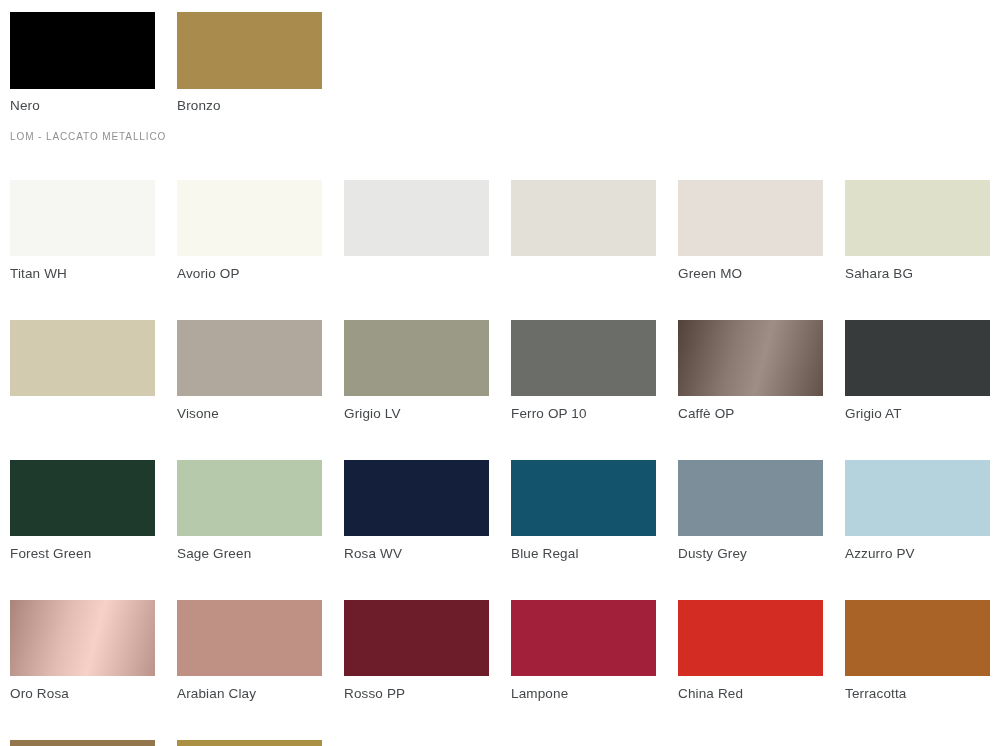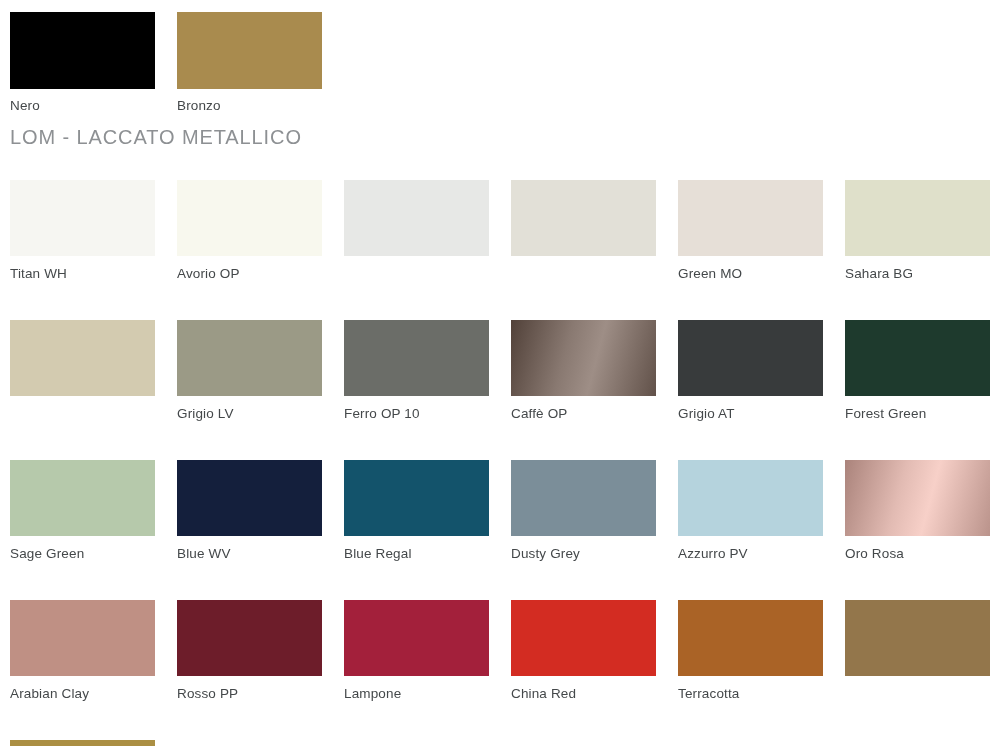--- a/index.html
+++ b/index.html
@@ -59,21 +59,21 @@
   }
   #top-grid .label {
     padding-top: 9px;
   }
 
   
   .section-heading {
     position: absolute;
     left: 10px;
     top: 127px;
-    font-size: 20px;
+    font-size: 10px;
     line-height: 20px;
     color: #8d9093;
     letter-spacing: 0.9px;
     white-space: nowrap;
   }
 
   
   #lom-grid {
     top: 180px;
     row-gap: 38px;
@@ -126,20 +126,24 @@
         <span class="label">Green MO</span>
       </div>
       <div class="cell">
         <span class="swatch" style="background: rgb(223, 224, 202);"></span>
         <span class="label">Sahara BG</span>
       </div>
       <div class="cell">
         <span class="swatch" style="background: rgb(211, 203, 176);"></span>
       </div>
       <div class="cell">
+        <span class="swatch" style="background: rgb(176, 168, 157);"></span>
+        <span class="label">Visone</span>
+      </div>
+      <div class="cell">
         <span class="swatch" style="background: rgb(155, 154, 134);"></span>
         <span class="label">Grigio LV</span>
       </div>
       <div class="cell">
         <span class="swatch" style="background: rgb(107, 109, 104);"></span>
         <span class="label">Ferro OP 10</span>
       </div>
       <div class="cell">
         <span class="swatch" style="background: linear-gradient(105deg, rgb(81, 65, 57) 0%, rgb(137, 121, 113) 38%, rgb(158, 142, 134) 58%, rgb(97, 81, 73) 100%);"></span>
         <span class="label">Caffè OP</span>
@@ -151,21 +155,21 @@
       <div class="cell">
         <span class="swatch" style="background: rgb(30, 58, 45);"></span>
         <span class="label">Forest Green</span>
       </div>
       <div class="cell">
         <span class="swatch" style="background: rgb(182, 201, 171);"></span>
         <span class="label">Sage Green</span>
       </div>
       <div class="cell">
         <span class="swatch" style="background: rgb(20, 31, 60);"></span>
-        <span class="label">Blue WV</span>
+        <span class="label">Rosa WV</span>
       </div>
       <div class="cell">
         <span class="swatch" style="background: rgb(19, 83, 107);"></span>
         <span class="label">Blue Regal</span>
       </div>
       <div class="cell">
         <span class="swatch" style="background: rgb(123, 142, 153);"></span>
         <span class="label">Dusty Grey</span>
       </div>
       <div class="cell">

